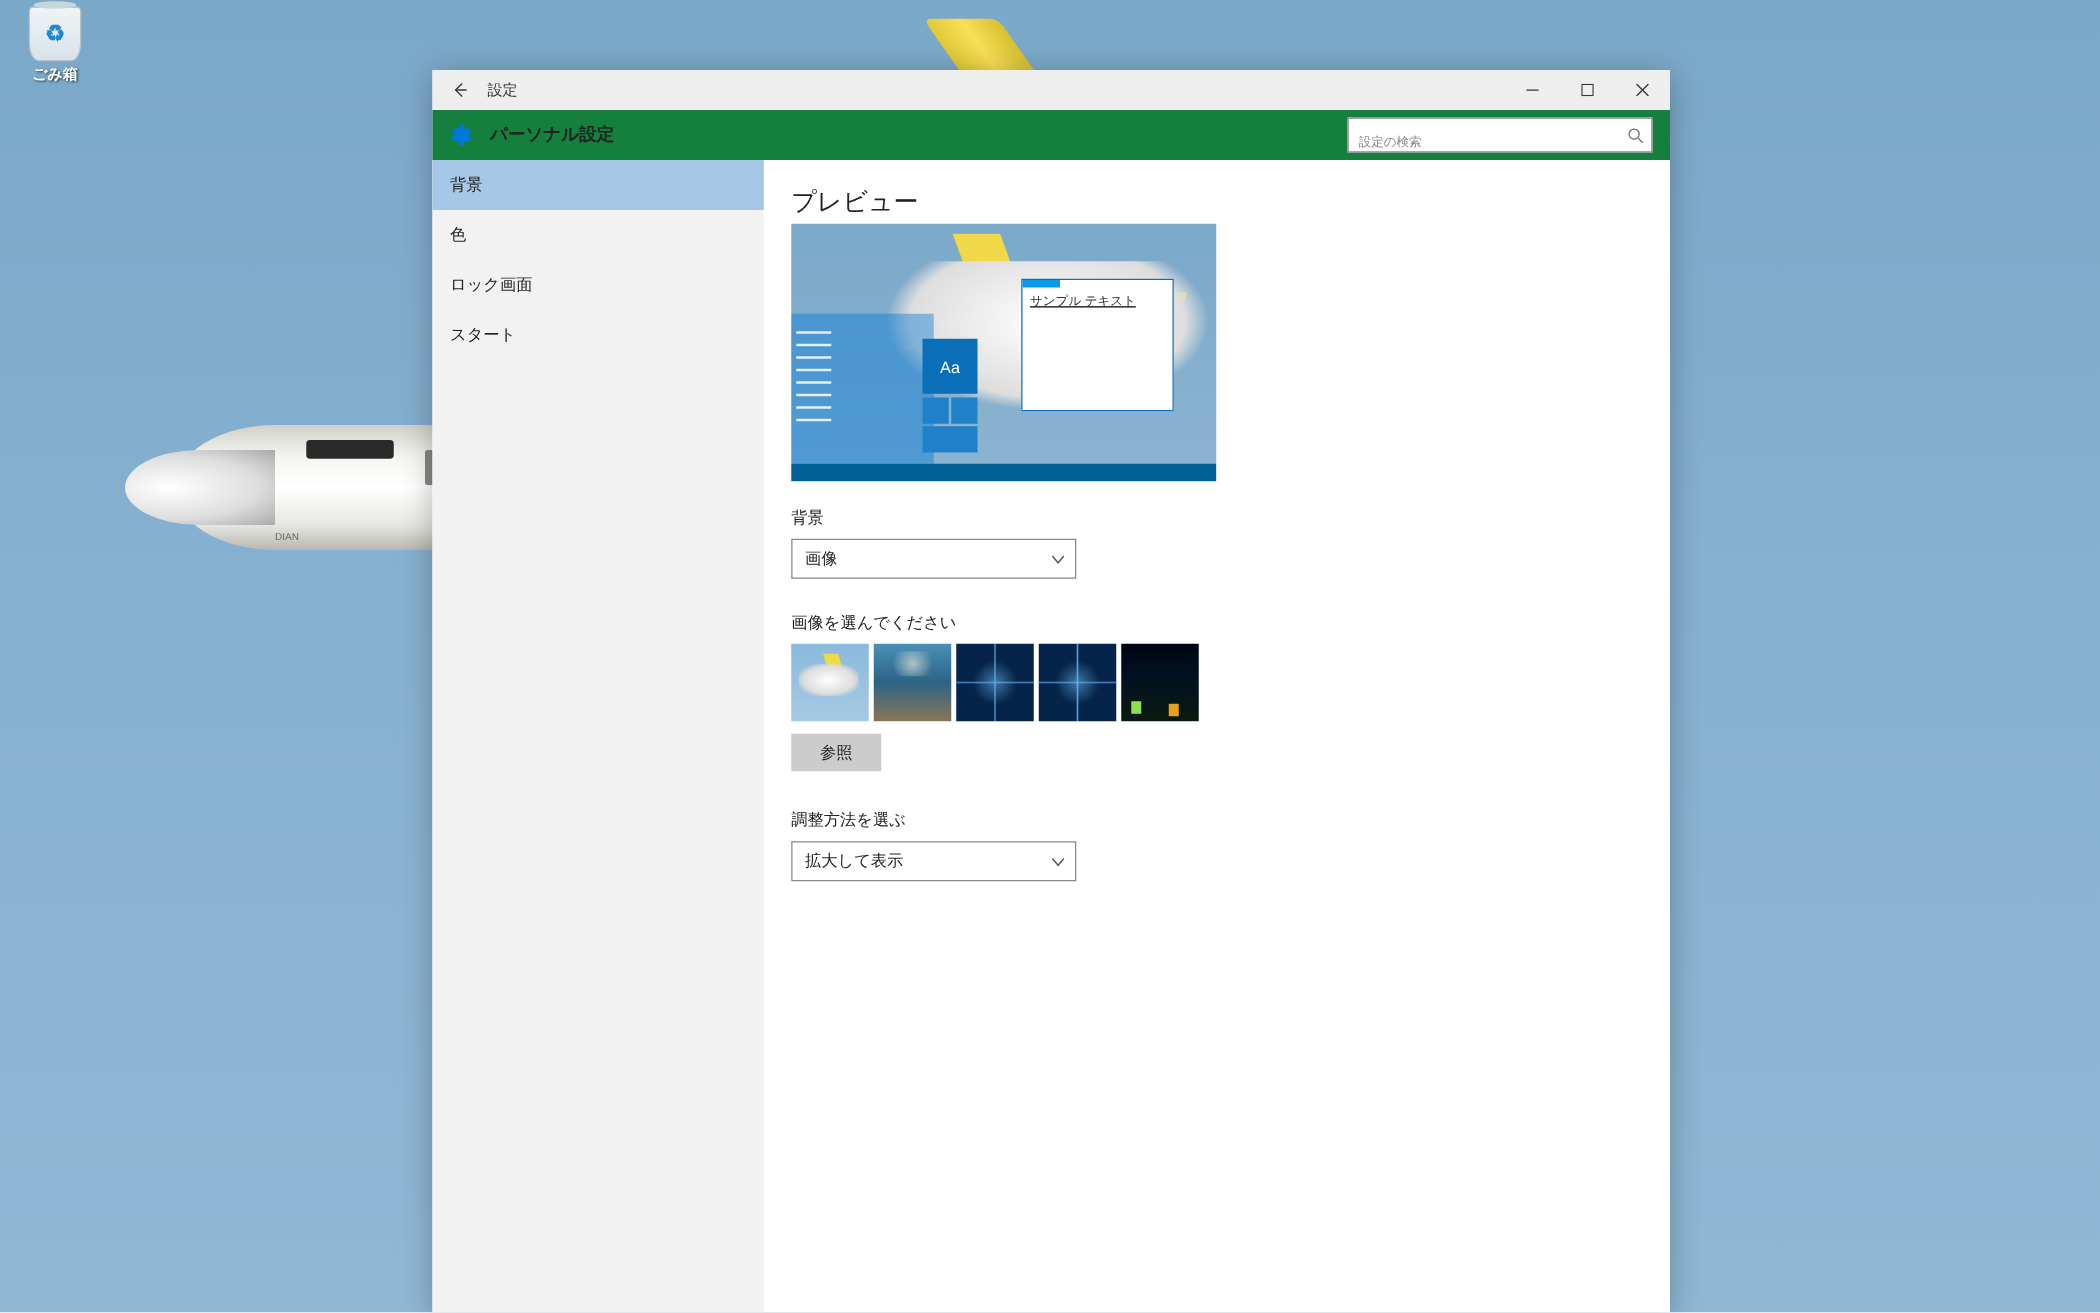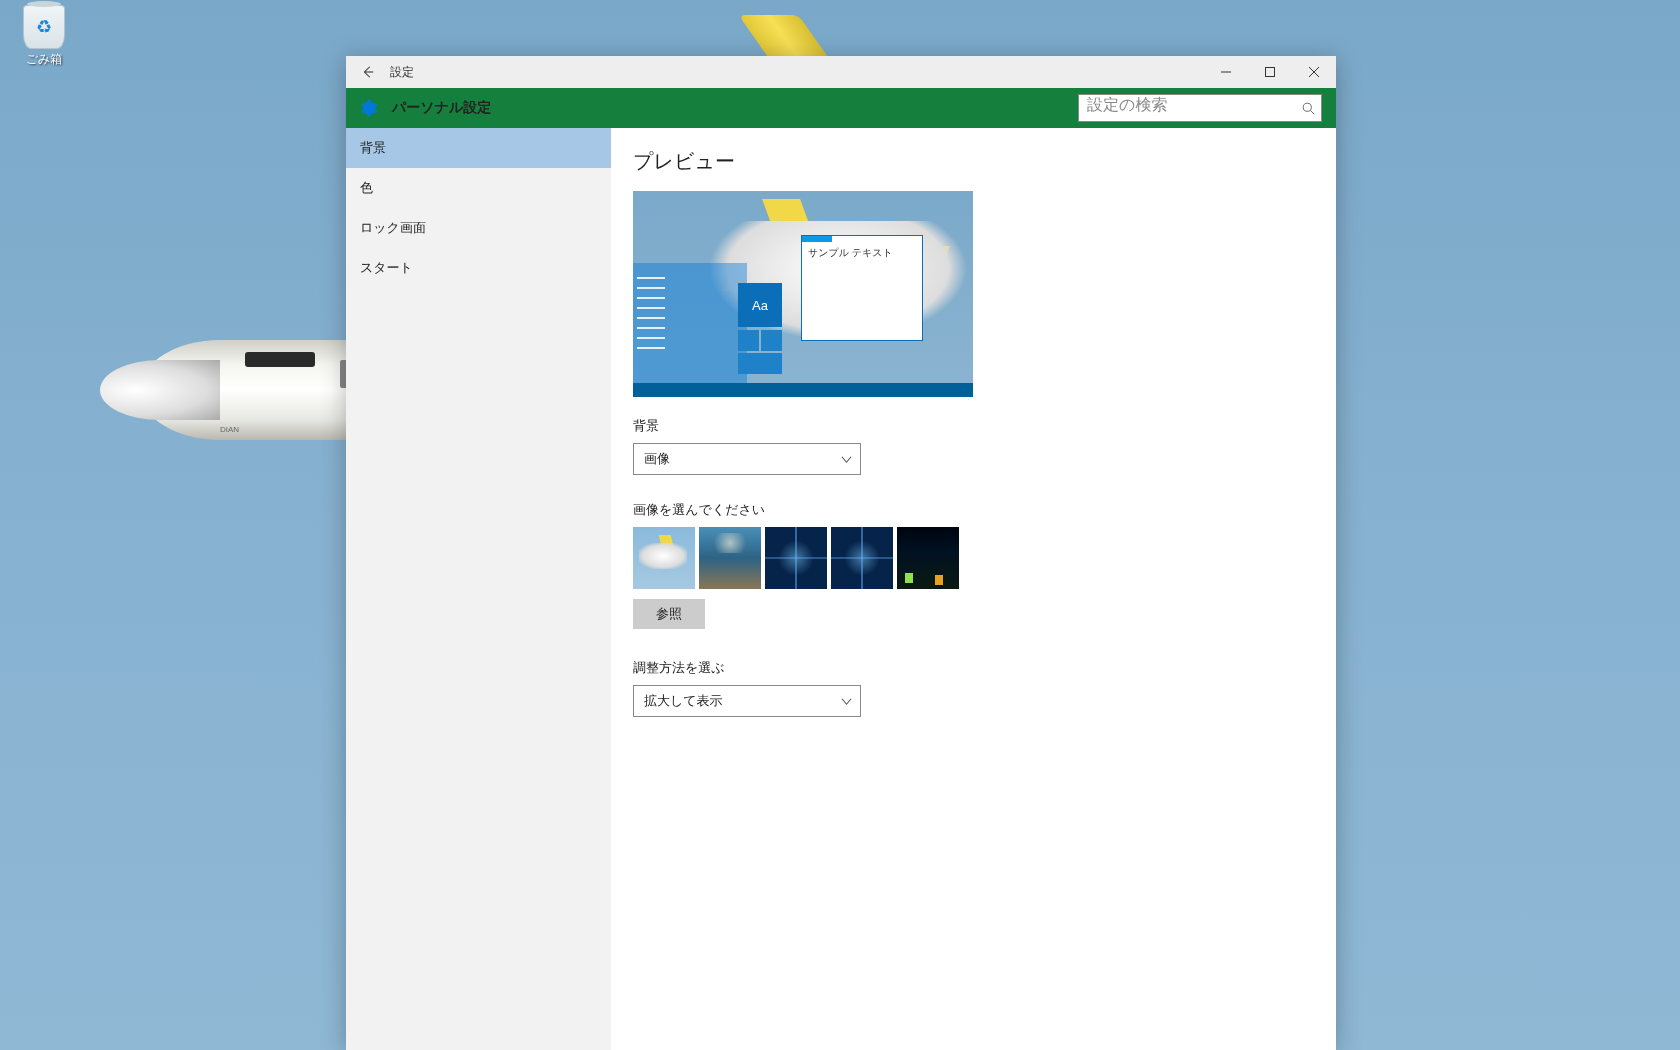--- a/index.html
+++ b/index.html
@@ -44,20 +44,21 @@
     border-radius: 6px 6px 0 0;
   }
   .small-text {
     position: absolute; top: 125px; left: 160px; font-size: 8px; color: #666;
   }
 
   
   .recycle-bin {
     position: absolute; top: 5px; left: 14px; width: 60px; text-align: center;
     cursor: default;
+    font-weight: bold;
   }
   .recycle-bin .icon {
     width: 42px; height: 44px; margin: 0 auto 2px;
     background: linear-gradient(180deg, #f0f4f6 0%, #d8e3e8 100%);
     border-radius: 4px 4px 8px 8px / 4px 4px 14px 14px;
     border: 1px solid #b5c3ca;
     position: relative;
   }
   .recycle-bin .icon::before {
     content: ""; position: absolute; top: -5px; left: 3px; right: 3px; height: 6px;
@@ -99,22 +100,22 @@
     position: relative;
   }
   .gear {
     width: 20px; height: 20px; margin-right: 14px; color: #0078d7;
     display: flex; align-items: center; justify-content: center;
   }
   .sub-title { font-size: 14px; font-weight: 600; color: #222; }
   .search-box {
     position: absolute; right: 14px; top: 6px; width: 244px; height: 28px;
     border: 1px solid #888; background: #fff;
-    display: flex; align-items: flex-start; padding: 0 26px 0 8px;
-    font-size: 16px; color: #888;
+    display: flex; align-items: flex-end; padding: 0 26px 0 8px;
+    font-size: 10px; color: #888;
   }
   .search-box svg {
     position: absolute; right: 6px; top: 7px; width: 13px; height: 13px; color: #666;
   }
 
   .content {
     display: flex; height: calc(100% - 72px);
   }
   .sidebar {
     width: 265px; background: #f2f2f2; padding-top: 0;
@@ -122,21 +123,21 @@
   .sidebar-item {
     height: 40px; padding-left: 14px; display: flex; align-items: center;
     font-size: 13px; color: #222;
   }
   .sidebar-item.active { background: #a6c8e6; }
 
   .main {
     flex: 1; padding: 20px 0 0 22px; overflow: auto;
   }
   .section-title {
-    font-size: 20px; font-weight: 400; color: #222; margin-bottom: 16px;
+    font-size: 20px; font-weight: 400; color: #222; margin-bottom: 4px;
   }
   .preview-box {
     width: 340px; height: 206px; border: 0; position: relative;
     background: linear-gradient(180deg, #7ba9c9 0%, #8bb4d1 100%);
     overflow: hidden; margin-bottom: 20px;
   }
   .preview-plane {
     position: absolute; top: 30px; left: 75px; width: 260px; height: 120px;
     background: radial-gradient(ellipse at 50% 40%, #fff 0%, #ddd 60%, transparent 70%);
   }
@@ -169,22 +170,22 @@
   }
   .tile-lg {
     position: absolute; top: 20px; left: 0; width: 44px; height: 44px;
     background: #0a6fb8; display: flex; align-items: center; justify-content: center;
     color: #fff; font-size: 13px;
   }
   .tile-sm1 { position: absolute; top: 67px; left: 0; width: 21px; height: 21px; background: #1f81c7; }
   .tile-sm2 { position: absolute; top: 67px; left: 23px; width: 21px; height: 21px; background: #1f81c7; }
   .tile-sm3 { position: absolute; top: 90px; left: 0; width: 44px; height: 21px; background: #1f81c7; }
   .preview-window {
-    position: absolute; top: 44px; left: 168px; width: 122px; height: 106px;
-    background: #fff; border: 1px solid #0a6fb8;
+    position: absolute; top: 44px; left: 184px; width: 122px; height: 106px;
+    background: #fff; border: 1px solid #0a6fb8; text-decoration: underline;
   }
   .preview-window .pw-title {
     height: 6px; background: #0a9be8; width: 30px;
   }
   .preview-window .pw-text {
     font-size: 10px; color: #333; padding: 4px 6px;
   }
 
   .field-label {
     font-size: 13px; color: #222; margin-bottom: 8px;

